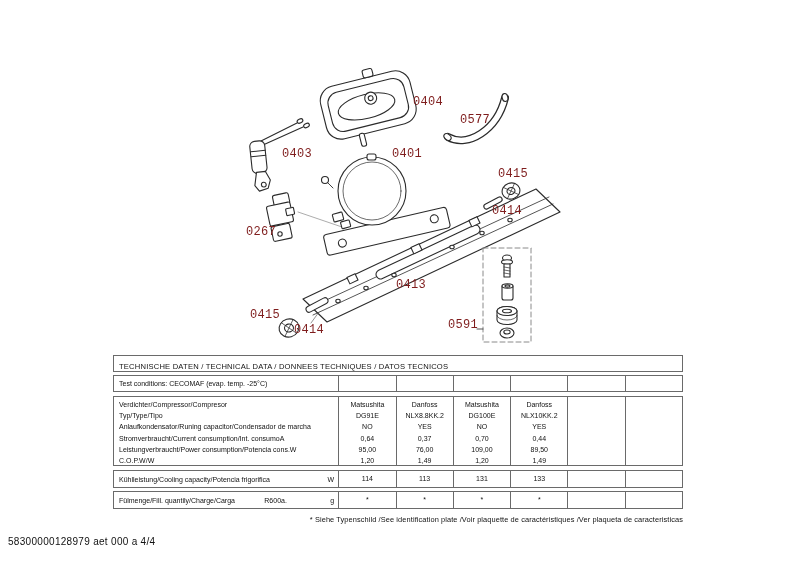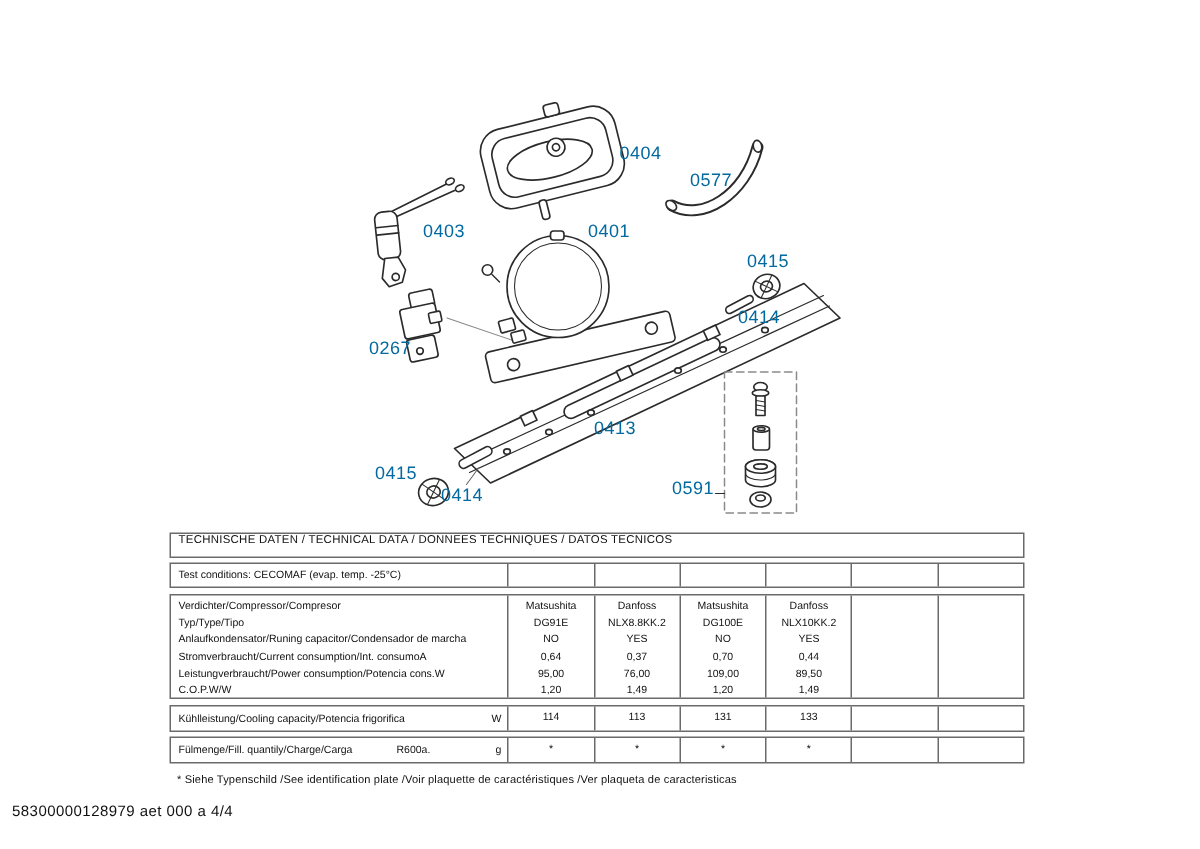--- a/index.html
+++ b/index.html
@@ -1,42 +1,42 @@
 <!DOCTYPE html>
 <html><head>
 <meta charset="utf-8">
 <style>
   html,body{margin:0;padding:0;background:#fff;}
   body{width:800px;height:566px;position:relative;overflow:hidden;
        font-family:"Liberation Sans",sans-serif;color:#111;}
   svg{position:absolute;left:0;top:0;}
-  .part-label{position:absolute;font-size:12px;letter-spacing:.3px;color:#0369a1;}
+  .part-label{position:absolute;font-size:12px;letter-spacing:.3px;color:#7f1d1d;font-family:Liberation Mono, monospace;}
   
   .tbl{position:absolute;left:113px;top:355px;width:570px;font-size:7px;line-height:1;}
   .box{border:1px solid #6a6a6a;background:#fff;box-sizing:border-box;display:flex;}
-  .box.title{height:17px;margin-bottom:3px;align-items:flex-start;padding-left:5px;
+  .box.title{height:17px;margin-bottom:3px;align-items:flex-end;padding-left:5px;
              font-size:7.6px;letter-spacing:.2px;}
   .box.cond{height:17px;margin-bottom:4px;}
   .box.main{height:70px;margin-bottom:4px;}
   .box.one{height:18px;margin-bottom:3px;}
   .lab{width:225px;box-sizing:border-box;display:flex;align-items:center;
        padding:0 4px 0 5px;}
   .lab .t{flex:1;}
   .lab .u{text-align:right;}
   .lab .mid{width:66px;}
   .col{width:57.5px;box-sizing:border-box;border-left:1px solid #6a6a6a;
        display:flex;flex-direction:column;}
   .cond .col,.one .col{justify-content:center;}
   .lab-col{width:225px;box-sizing:border-box;display:flex;flex-direction:column;
            padding:2px 4px 0 5px;}
   .ln{height:11.2px;line-height:11.2px;display:flex;}
   .main .col{padding-top:2px;}
   .cell{height:11.2px;line-height:11.2px;text-align:center;}
   .vcell{text-align:center;line-height:16px;}
-  .footnote{margin-top:7px;padding-left:5px;font-size:7.4px;letter-spacing:.1px;}
+  .footnote{margin-top:7px;padding-left:5px;font-size:7.4px;letter-spacing:.1px;text-align:right;}
   .doc-id{position:absolute;left:8px;top:536px;font-size:10px;letter-spacing:.3px;}
 </style>
 </head>
 <body>
 
 <svg width="800" height="566" viewBox="0 0 800 566">
   <g fill="#fff" stroke="#2b2b2b" stroke-width="1.1" stroke-linejoin="round" stroke-linecap="round">
 
     <g>
       <path d="M448,137 C468,148 497,130 505,98" fill="none" stroke="#2b2b2b" stroke-width="8"></path>

